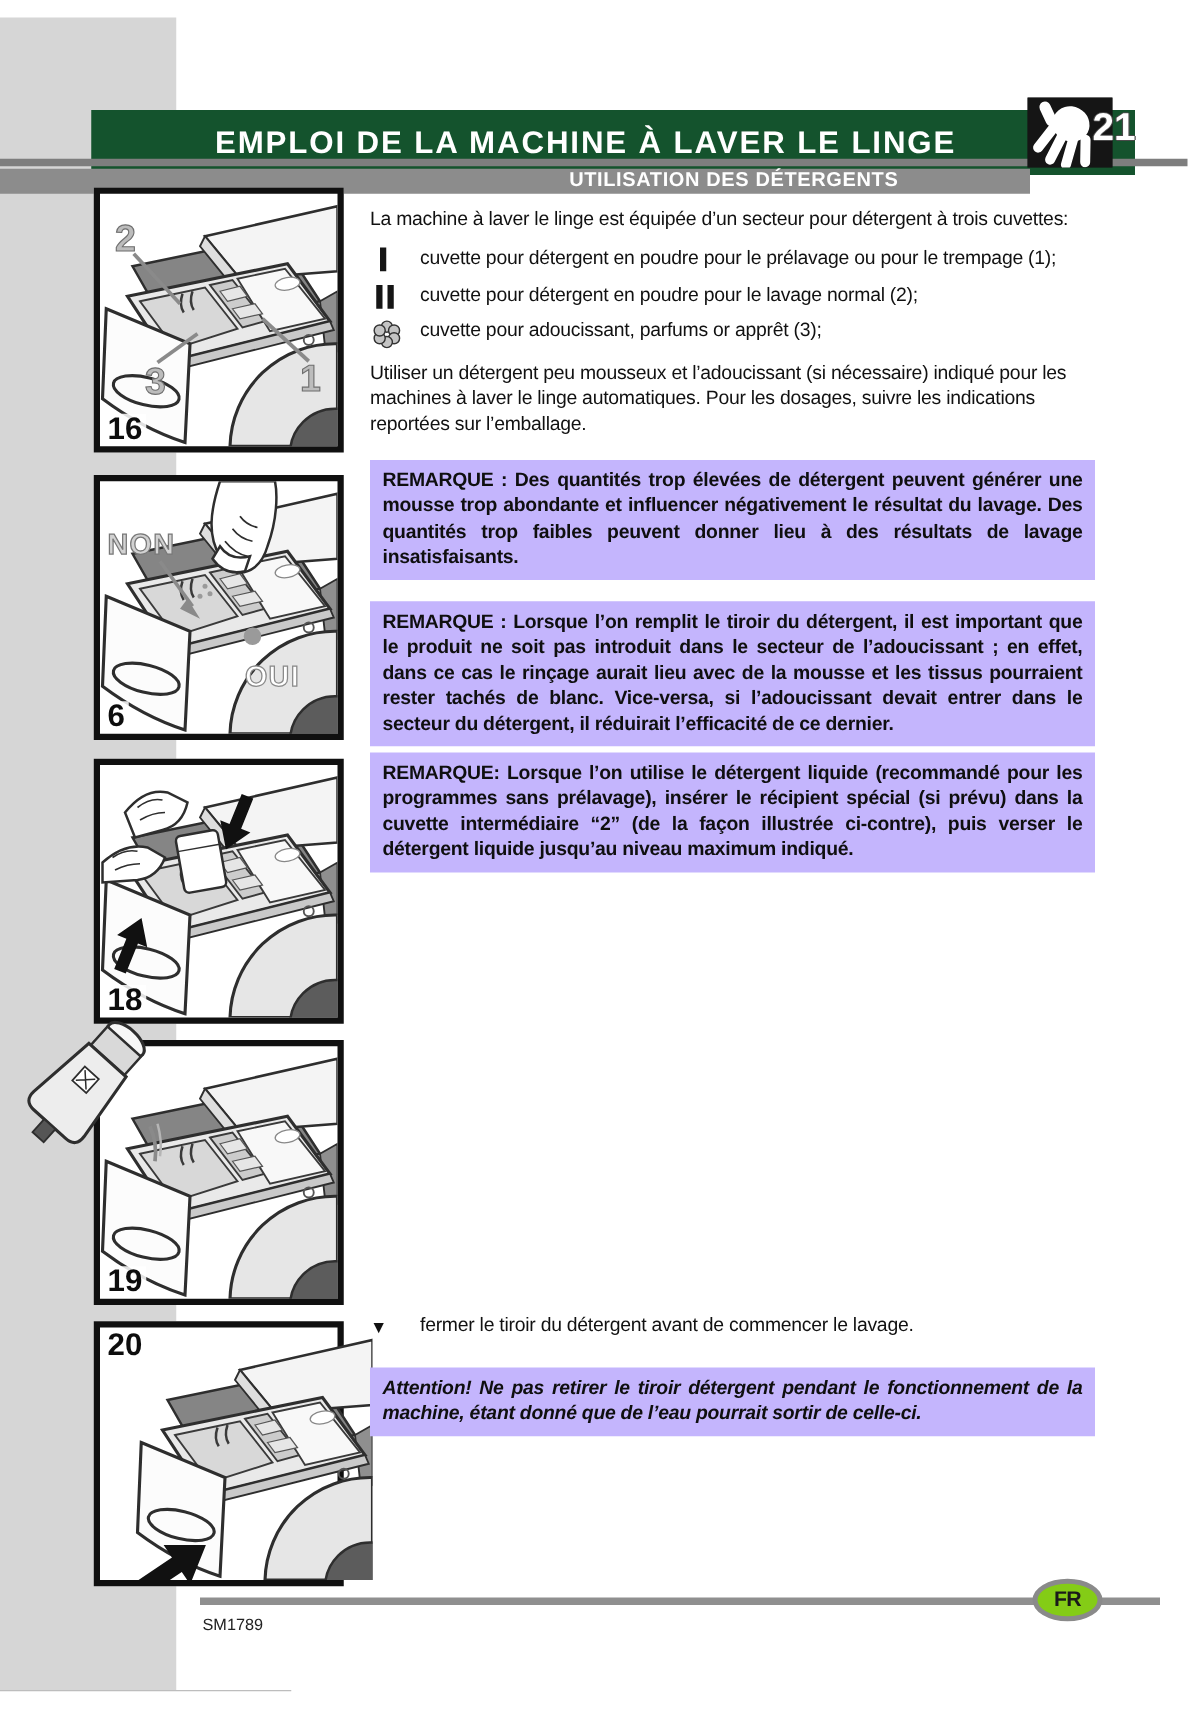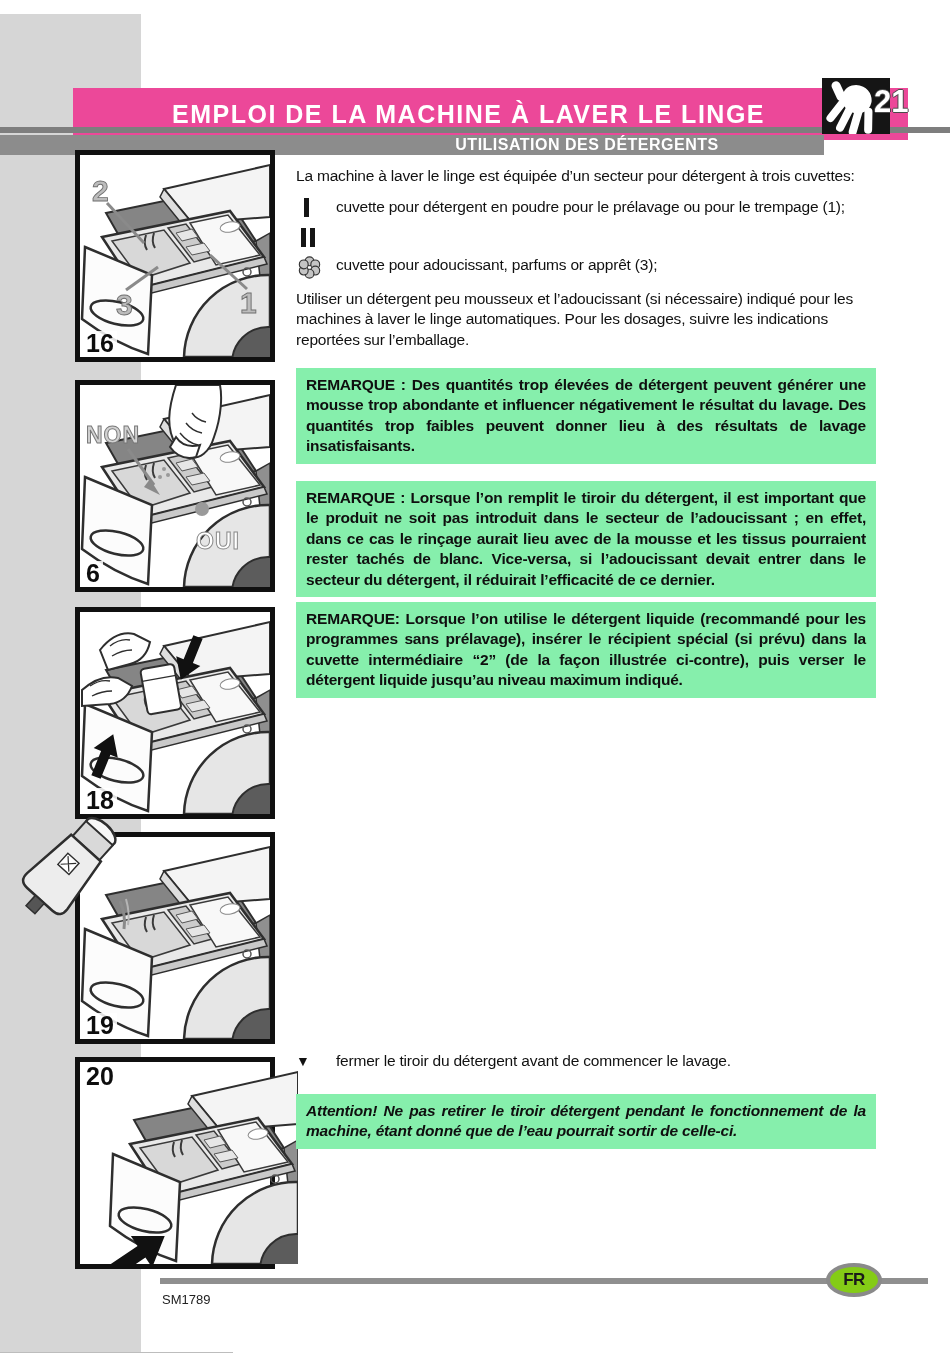--- a/index.html
+++ b/index.html
@@ -7,21 +7,21 @@
     width:950px;height:1369px;position:relative;background:#ffffff;
     font-family:"Liberation Sans", sans-serif;color:#111;overflow:hidden;
   }
   .abs{position:absolute;}
 
   
   .sidebar-strip{left:0;top:14px;width:141px;height:1338px;background:#d6d6d6;}
   .bottom-hairline{left:0;top:1352px;width:233px;height:1px;background:#bdbdbd;}
 
   
-  .header-bar{left:73px;top:88px;width:835px;height:52px;background:#ec4899;
+  .header-bar{left:73px;top:88px;width:835px;height:52px;background:#14532d;
     display:flex;align-items:center;justify-content:center;box-sizing:border-box;padding-right:44px;}
   .header-bar span{color:#fff;font-weight:bold;font-size:25px;letter-spacing:1.5px;white-space:nowrap;}
   .hand-badge{left:822px;top:78px;width:68px;height:56px;background:#151515;z-index:4;}
   .page-num{left:874px;top:84px;font-size:31px;font-weight:bold;color:#fff;z-index:5;
     text-shadow:1px 0 0 #4a4a4a,-1px 0 0 #4a4a4a,0 1px 0 #4a4a4a,0 -1px 0 #4a4a4a;}
   .divider{left:0;top:127px;width:950px;height:6px;background:#7e7e7e;}
   .subheader-bar{left:0;top:135px;width:824px;height:20px;background:#8c8c8c;}
   .subheader-bar span{position:absolute;left:587px;transform:translateX(-50%);top:0;
     line-height:20px;color:#fff;font-weight:bold;font-size:16px;letter-spacing:.5px;white-space:nowrap;}
 
@@ -47,21 +47,21 @@
   .intro{top:166px;white-space:nowrap;}
   .bullet{display:flex;align-items:flex-start;}
   #bullet1{top:197px;} #bullet2{top:227px;} #bullet3{top:255px;}
   .bullet .ic{width:40px;flex:0 0 40px;padding-top:1px;}
   .bullet .txt{white-space:nowrap;}
   .bar1{width:5px;height:19px;background:#151515;margin-left:8px;}
   .bar2{display:flex;gap:4px;margin-left:5px;}
   .bar2 i{display:block;width:5px;height:19px;background:#151515;}
   .flower{margin-left:2px;display:block;}
   .paragraph{top:289px;}
-  .note{background:#86efac;box-sizing:border-box;width:580px;padding:7px 10px;
+  .note{background:#c4b5fd;box-sizing:border-box;width:580px;padding:7px 10px;
     font-weight:bold;font-size:15.5px;letter-spacing:-.2px;line-height:1.32;text-align:justify;color:#0f0f0f;}
   #note1{top:368px;} #note2{top:481px;} #note3{top:602px;}
   .close-line{top:1051px;display:flex;align-items:flex-start;}
   .close-line .tri{width:40px;flex:0 0 40px;font-size:14px;line-height:20px;color:#111;}
   #attention{top:1094px;font-style:italic;}
 
   
   .footer-rule{left:160px;top:1278px;width:768px;height:6px;background:#8f8f8f;}
   .fr-badge{left:826px;top:1263px;width:56px;height:34px;border:4px solid #8a8a8a;border-radius:50%;
     background:#84cc16;box-sizing:border-box;z-index:3;text-align:center;}
@@ -208,20 +208,21 @@
       </span>
     <span class="txt body-txt">cuvette pour détergent en poudre pour le prélavage ou pour le trempage (1);</span>
   </div>
   <div class="abs col bullet" id="bullet2">
     <span class="ic">
         <span class="bar2">
           <i></i>
           <i></i>
         </span>
       </span>
+    <span class="txt body-txt">cuvette pour détergent en poudre pour le lavage normal (2);</span>
   </div>
   <div class="abs col bullet" id="bullet3">
     <span class="ic">
       <svg class="flower" viewBox="0 0 26 26" width="23" height="23">
         <g fill="#c4c4c4" stroke="#333" stroke-width="1.3">
           <circle cx="13" cy="6" r="5"></circle>
             <circle cx="19.5" cy="9.5" r="5"></circle>
             <circle cx="19.5" cy="16.5" r="5"></circle>
           <circle cx="13" cy="20" r="5"></circle>
             <circle cx="6.5" cy="16.5" r="5"></circle>

